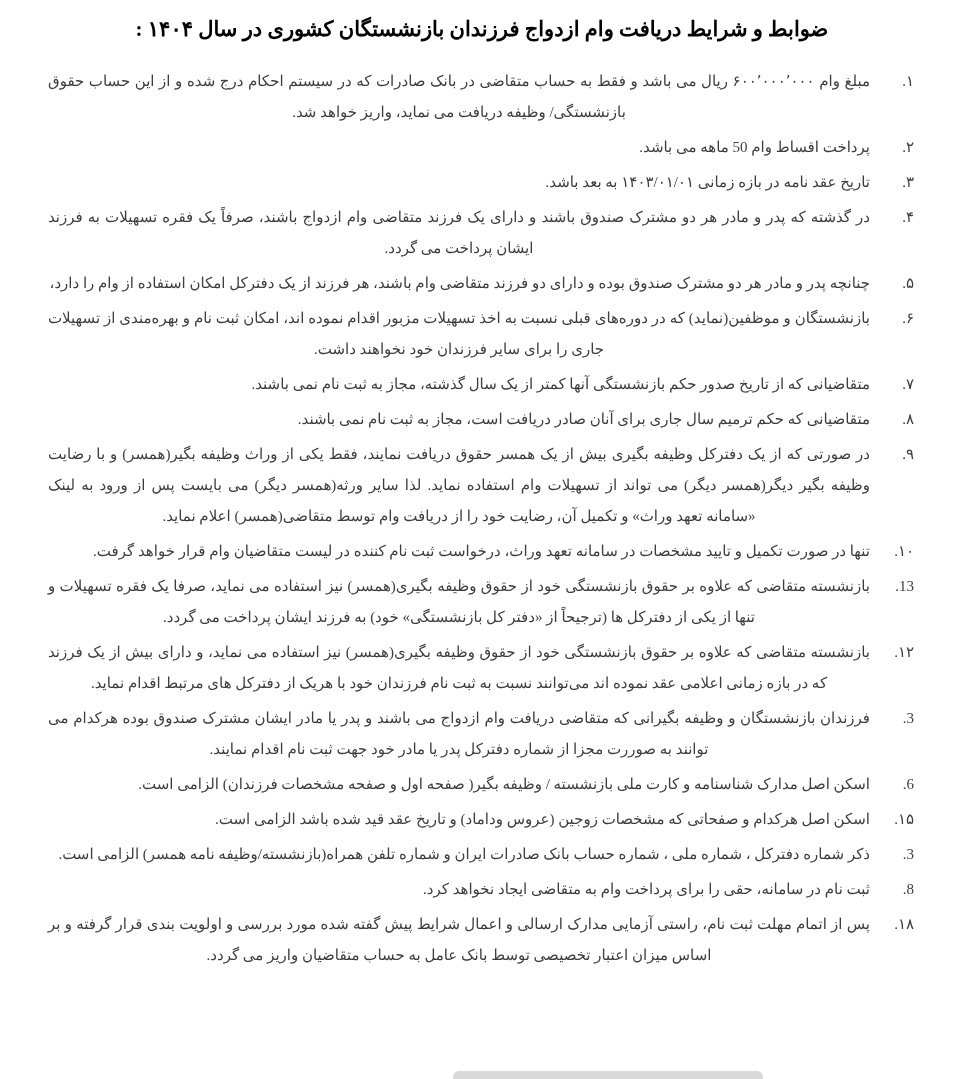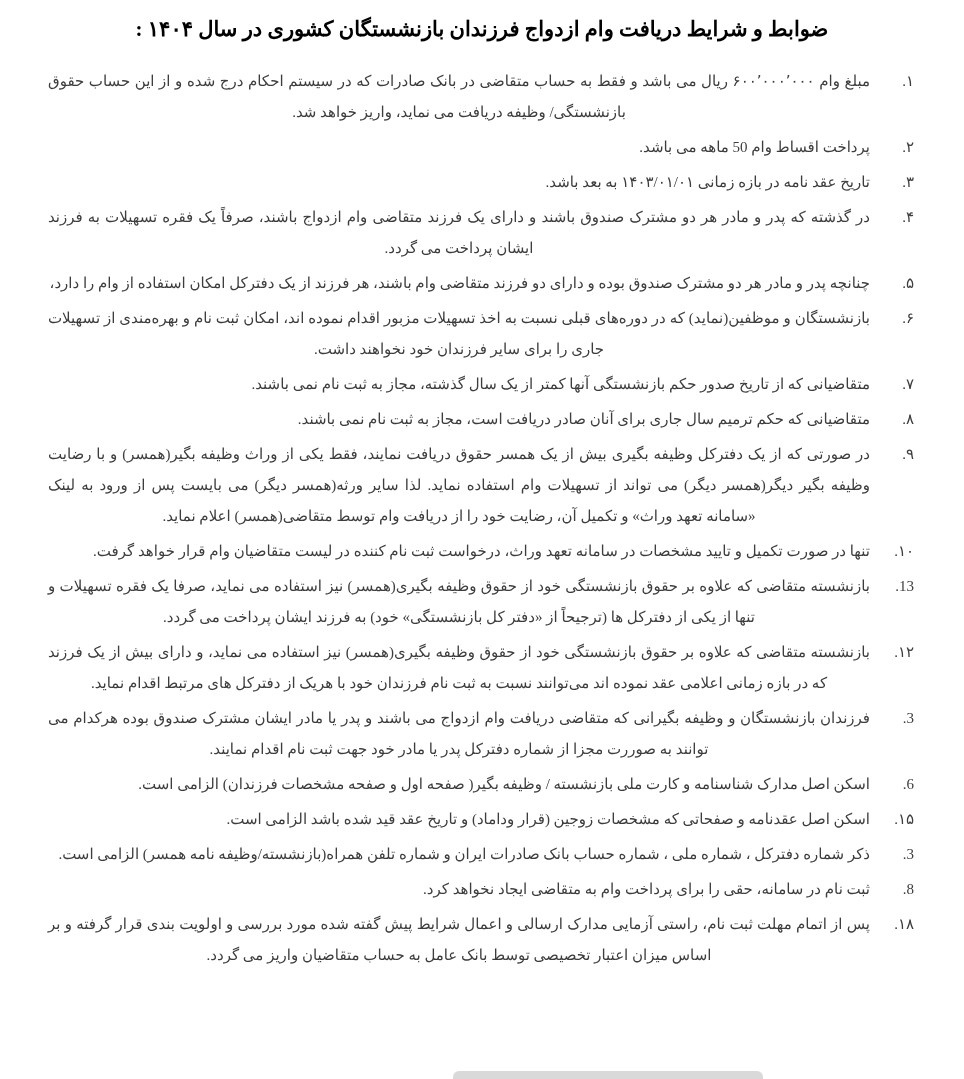--- a/index.html
+++ b/index.html
@@ -120,21 +120,21 @@
       <li class="item center-last" style="color: rgb(61, 61, 61);">
         <span class="num">3.</span>
         <span class="txt">فرزندان بازنشستگان و وظیفه بگیرانی که متقاضی دریافت وام ازدواج می باشند و پدر یا مادر ایشان مشترک صندوق بوده هرکدام می توانند به صوررت مجزا از شماره دفترکل پدر یا مادر خود جهت ثبت نام اقدام نمایند.</span>
       </li>
       <li class="item" style="color: rgb(61, 61, 61);">
         <span class="num">6.</span>
         <span class="txt">اسکن اصل مدارک شناسنامه و کارت ملی بازنشسته / وظیفه بگیر( صفحه اول و صفحه مشخصات فرزندان) الزامی است.</span>
       </li>
       <li class="item" style="color: rgb(61, 61, 61);">
         <span class="num">۱۵.</span>
-        <span class="txt">اسکن اصل عقدنامه و صفحاتی که مشخصات زوجین (قرار وداماد) و تاریخ عقد قید شده باشد الزامی است.</span>
+        <span class="txt">اسکن اصل هرکدام و صفحاتی که مشخصات زوجین (عروس وداماد) و تاریخ عقد قید شده باشد الزامی است.</span>
       </li>
       <li class="item" style="color: rgb(61, 61, 61);">
         <span class="num">3.</span>
         <span class="txt">ذکر شماره دفترکل ، شماره ملی ، شماره حساب بانک صادرات ایران و شماره تلفن همراه(بازنشسته/وظیفه نامه همسر) الزامی است.</span>
       </li>
       <li class="item" style="color: rgb(61, 61, 61);">
         <span class="num">8.</span>
         <span class="txt">ثبت نام در سامانه، حقی را برای پرداخت وام به متقاضی ایجاد نخواهد کرد.</span>
       </li>
       <li class="item center-last" style="color: rgb(61, 61, 61);">

